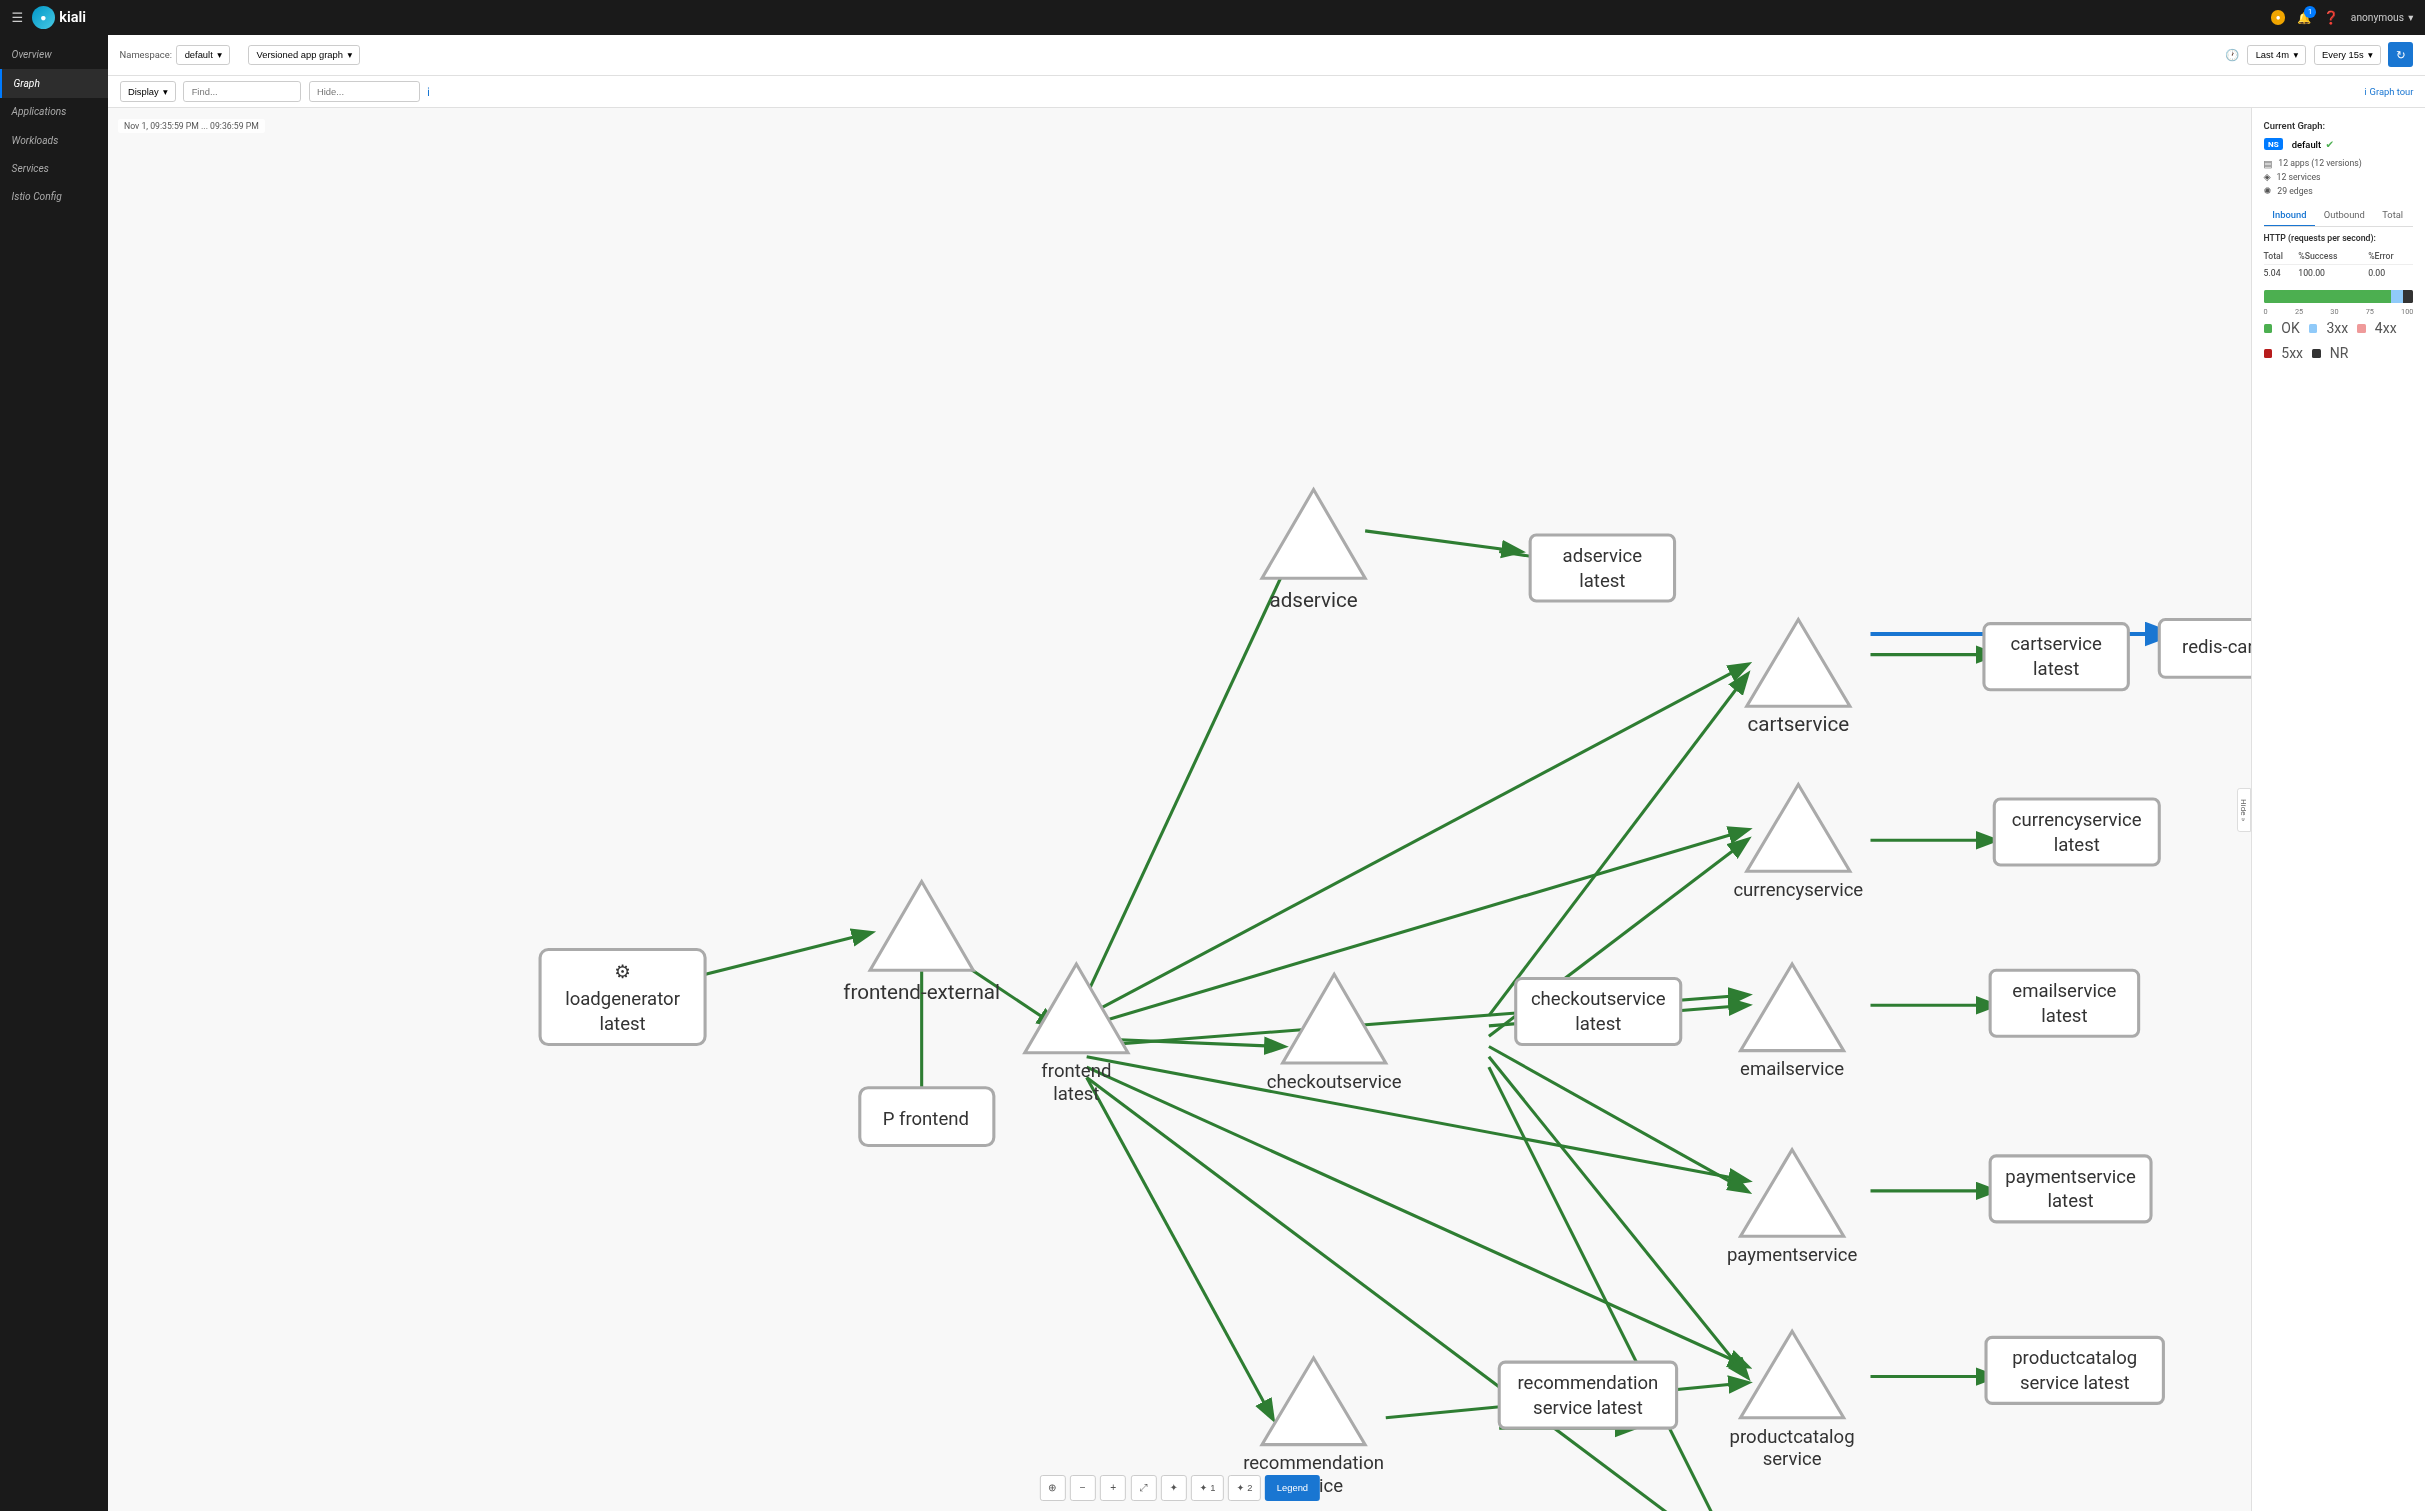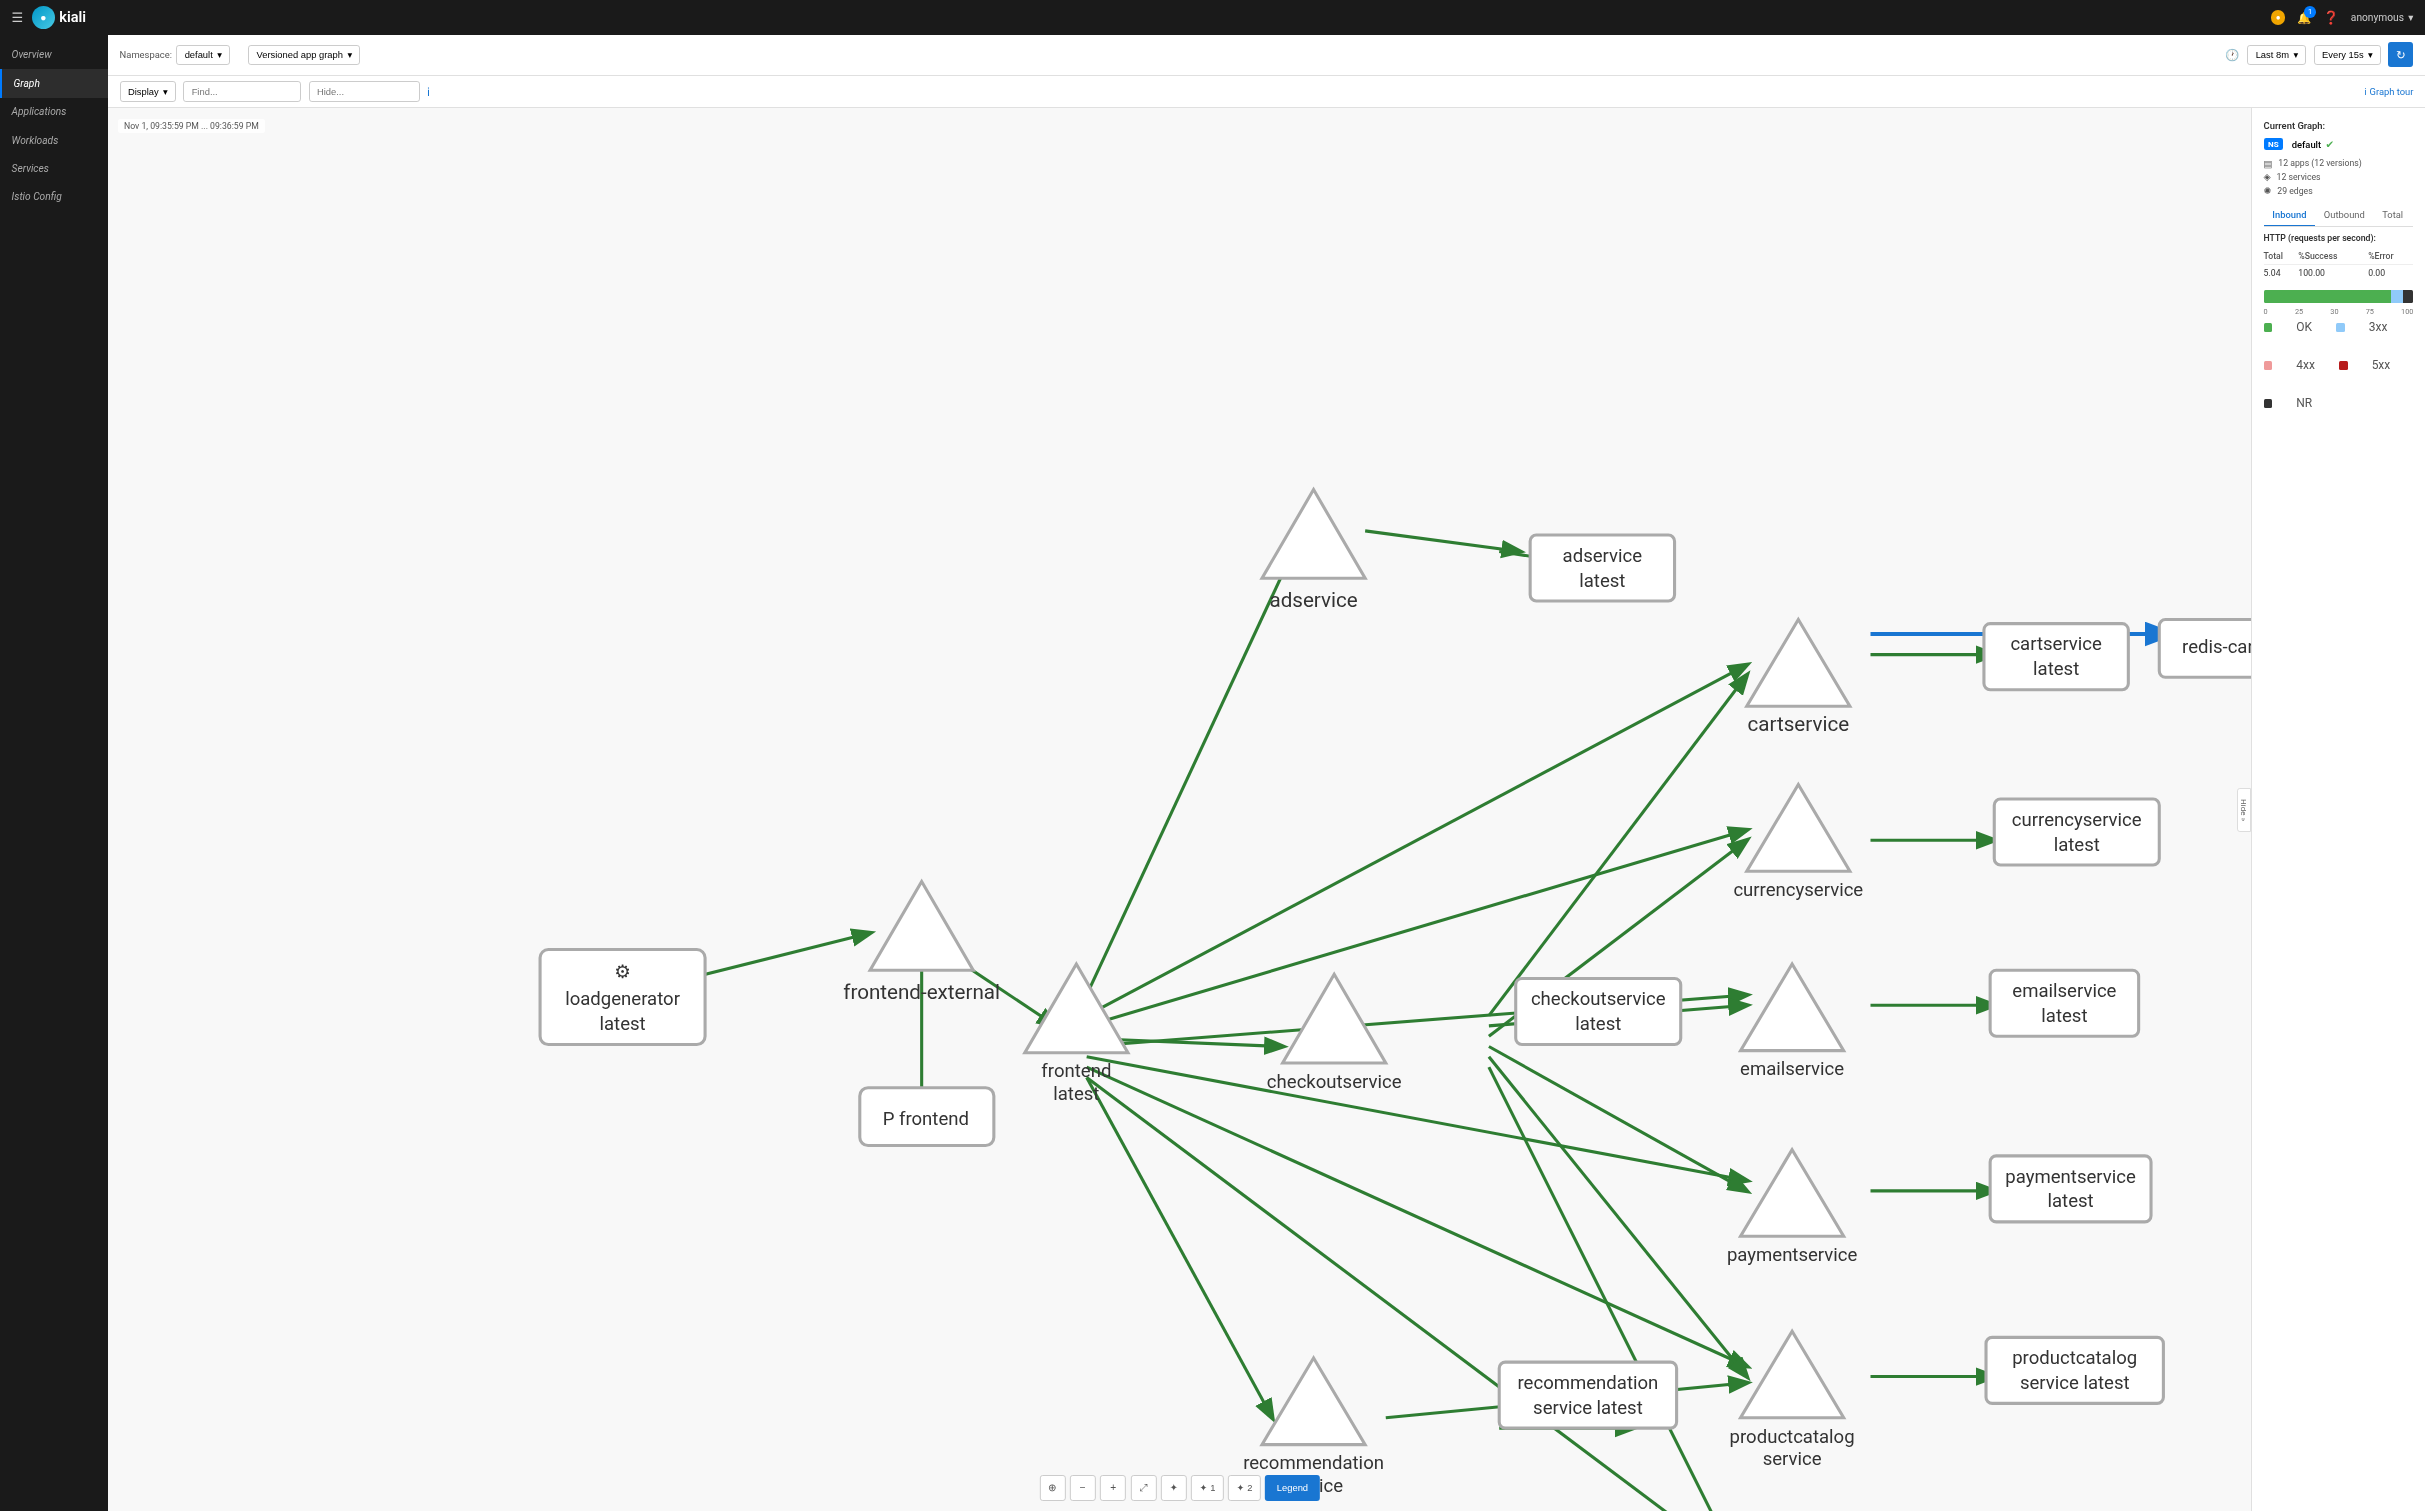--- a/index.html
+++ b/index.html
@@ -200,21 +200,21 @@
     .http-table th { text-align: left; color: #555; font-weight: 500; padding: 2.9px 0; border-bottom: 0.7px solid #eee; }
     .http-table td { padding: 2.9px 0; color: #333; }
     .chart-bar-container { margin-top: 8.7px; }
     .chart-bar {
       height: 13px; display: flex; border-radius: 1.5px; overflow: hidden; margin-bottom: 4.4px;
     }
     .bar-ok { background: #4caf50; }
     .bar-3xx { background: #90caf9; }
     .bar-nr { background: #333; }
     .chart-axis { display: flex; justify-content: space-between; font-size: 7.3px; color: #777; margin-bottom: 4.4px; }
-    .legend-row { display: flex; align-items: center; gap: 24px; flex-wrap: wrap; font-size: 12px; color: #555; }
+    .legend-row { display: flex; align-items: center; gap: 9px; flex-wrap: wrap; font-size: 14px; color: #555; }
     .legend-dot { width: 8.7px; height: 8.7px; border-radius: 1.5px; display: inline-block; }
 
     
     .graph-svg { width: 100%; height: 100%; }
 
     
     .node-box { fill: #fff; stroke: #aaa; stroke-width: 1.5; }
     .node-triangle { fill: #fff; stroke: #aaa; stroke-width: 1.5; }
     .node-label { font-size: 10px; fill: #333; text-anchor: middle; }
     .edge-line { stroke: #2e7d32; stroke-width: 1.5; fill: none; }
@@ -280,21 +280,21 @@
         </button>
       </div>
       <button class="dropdown-btn">
         <span>Versioned app graph</span>
         <span>▾</span>
       </button>
       <div class="toolbar-spacer"></div>
       <div class="toolbar-right">
         <span style="font-size:11.6px;color:#666;">🕐</span>
         <button class="dropdown-btn">
-          <span>Last 8m</span>
+          <span>Last 4m</span>
           <span>▾</span>
         </button>
         <button class="dropdown-btn">
           <span>Every 15s</span>
           <span>▾</span>
         </button>
         <button class="refresh-btn">↻</button>
       </div>
     </div>
 

